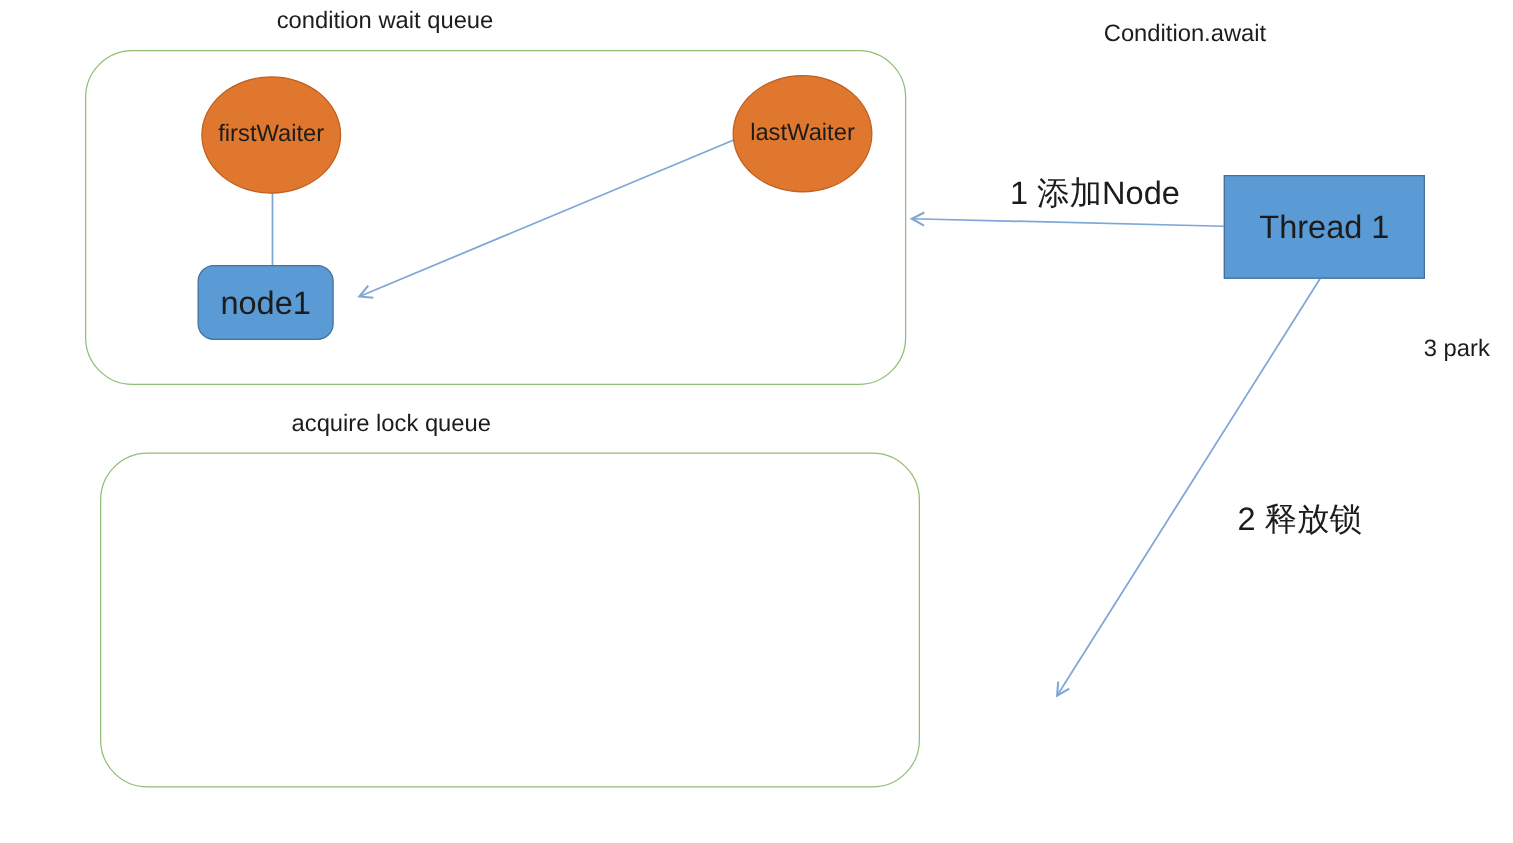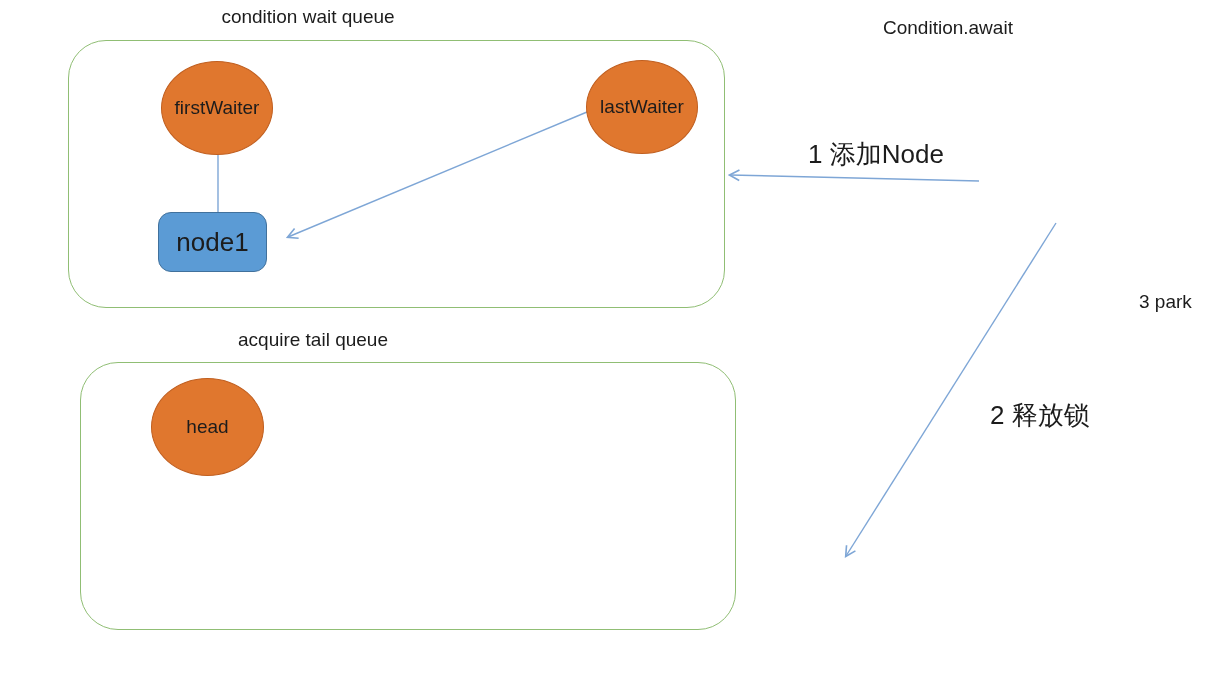--- a/index.html
+++ b/index.html
@@ -99,31 +99,31 @@
   <div class="label centered" style="left:130px; top:6px; width:270px;">condition wait queue</div>
 
   <div class="green-box" style="left:25px; top:40px; width:657px; height:268px;"></div>
 
   <div class="shape ellipse" style="left:118px; top:61px; width:112px; height:94px;">firstWaiter</div>
 
   <div class="shape ellipse" style="left:543px; top:60px; width:112px; height:94px;">lastWaiter</div>
 
   <div class="shape blue-rect rounded fs20" style="left:115px; top:212px; width:109px; height:60px;">node1</div>
 
-  <div class="label centered" style="left:135px; top:329px; width:270px;">acquire tail queue</div>
+  <div class="label centered" style="left:135px; top:329px; width:270px;">acquire lock queue</div>
 
   <div class="green-box" style="left:37px; top:362px; width:656px; height:268px;"></div>
 
-  <div class="shape ellipse" style="left:108px; top:378px; width:113px; height:98px;">head</div>
 
 
   <div class="label" style="left:840px; top:17px;">Condition.await</div>
 
   <div class="label fs20" style="left:765px; top:137px;">1 添加Node</div>
 
+  <div class="shape blue-rect fs20" style="left:936px; top:140px; width:161px; height:83px;">Thread 1</div>
 
-  <div class="label" style="left:1096px; top:291px;text-align:center;">3 park</div>
+  <div class="label" style="left:1096px; top:269px;text-align:center;">3 park</div>
 
   <div class="label fs20" style="left:947px; top:398px;">2 释放锁</div>
 
 
 
 </div>
 
 </body></html>

